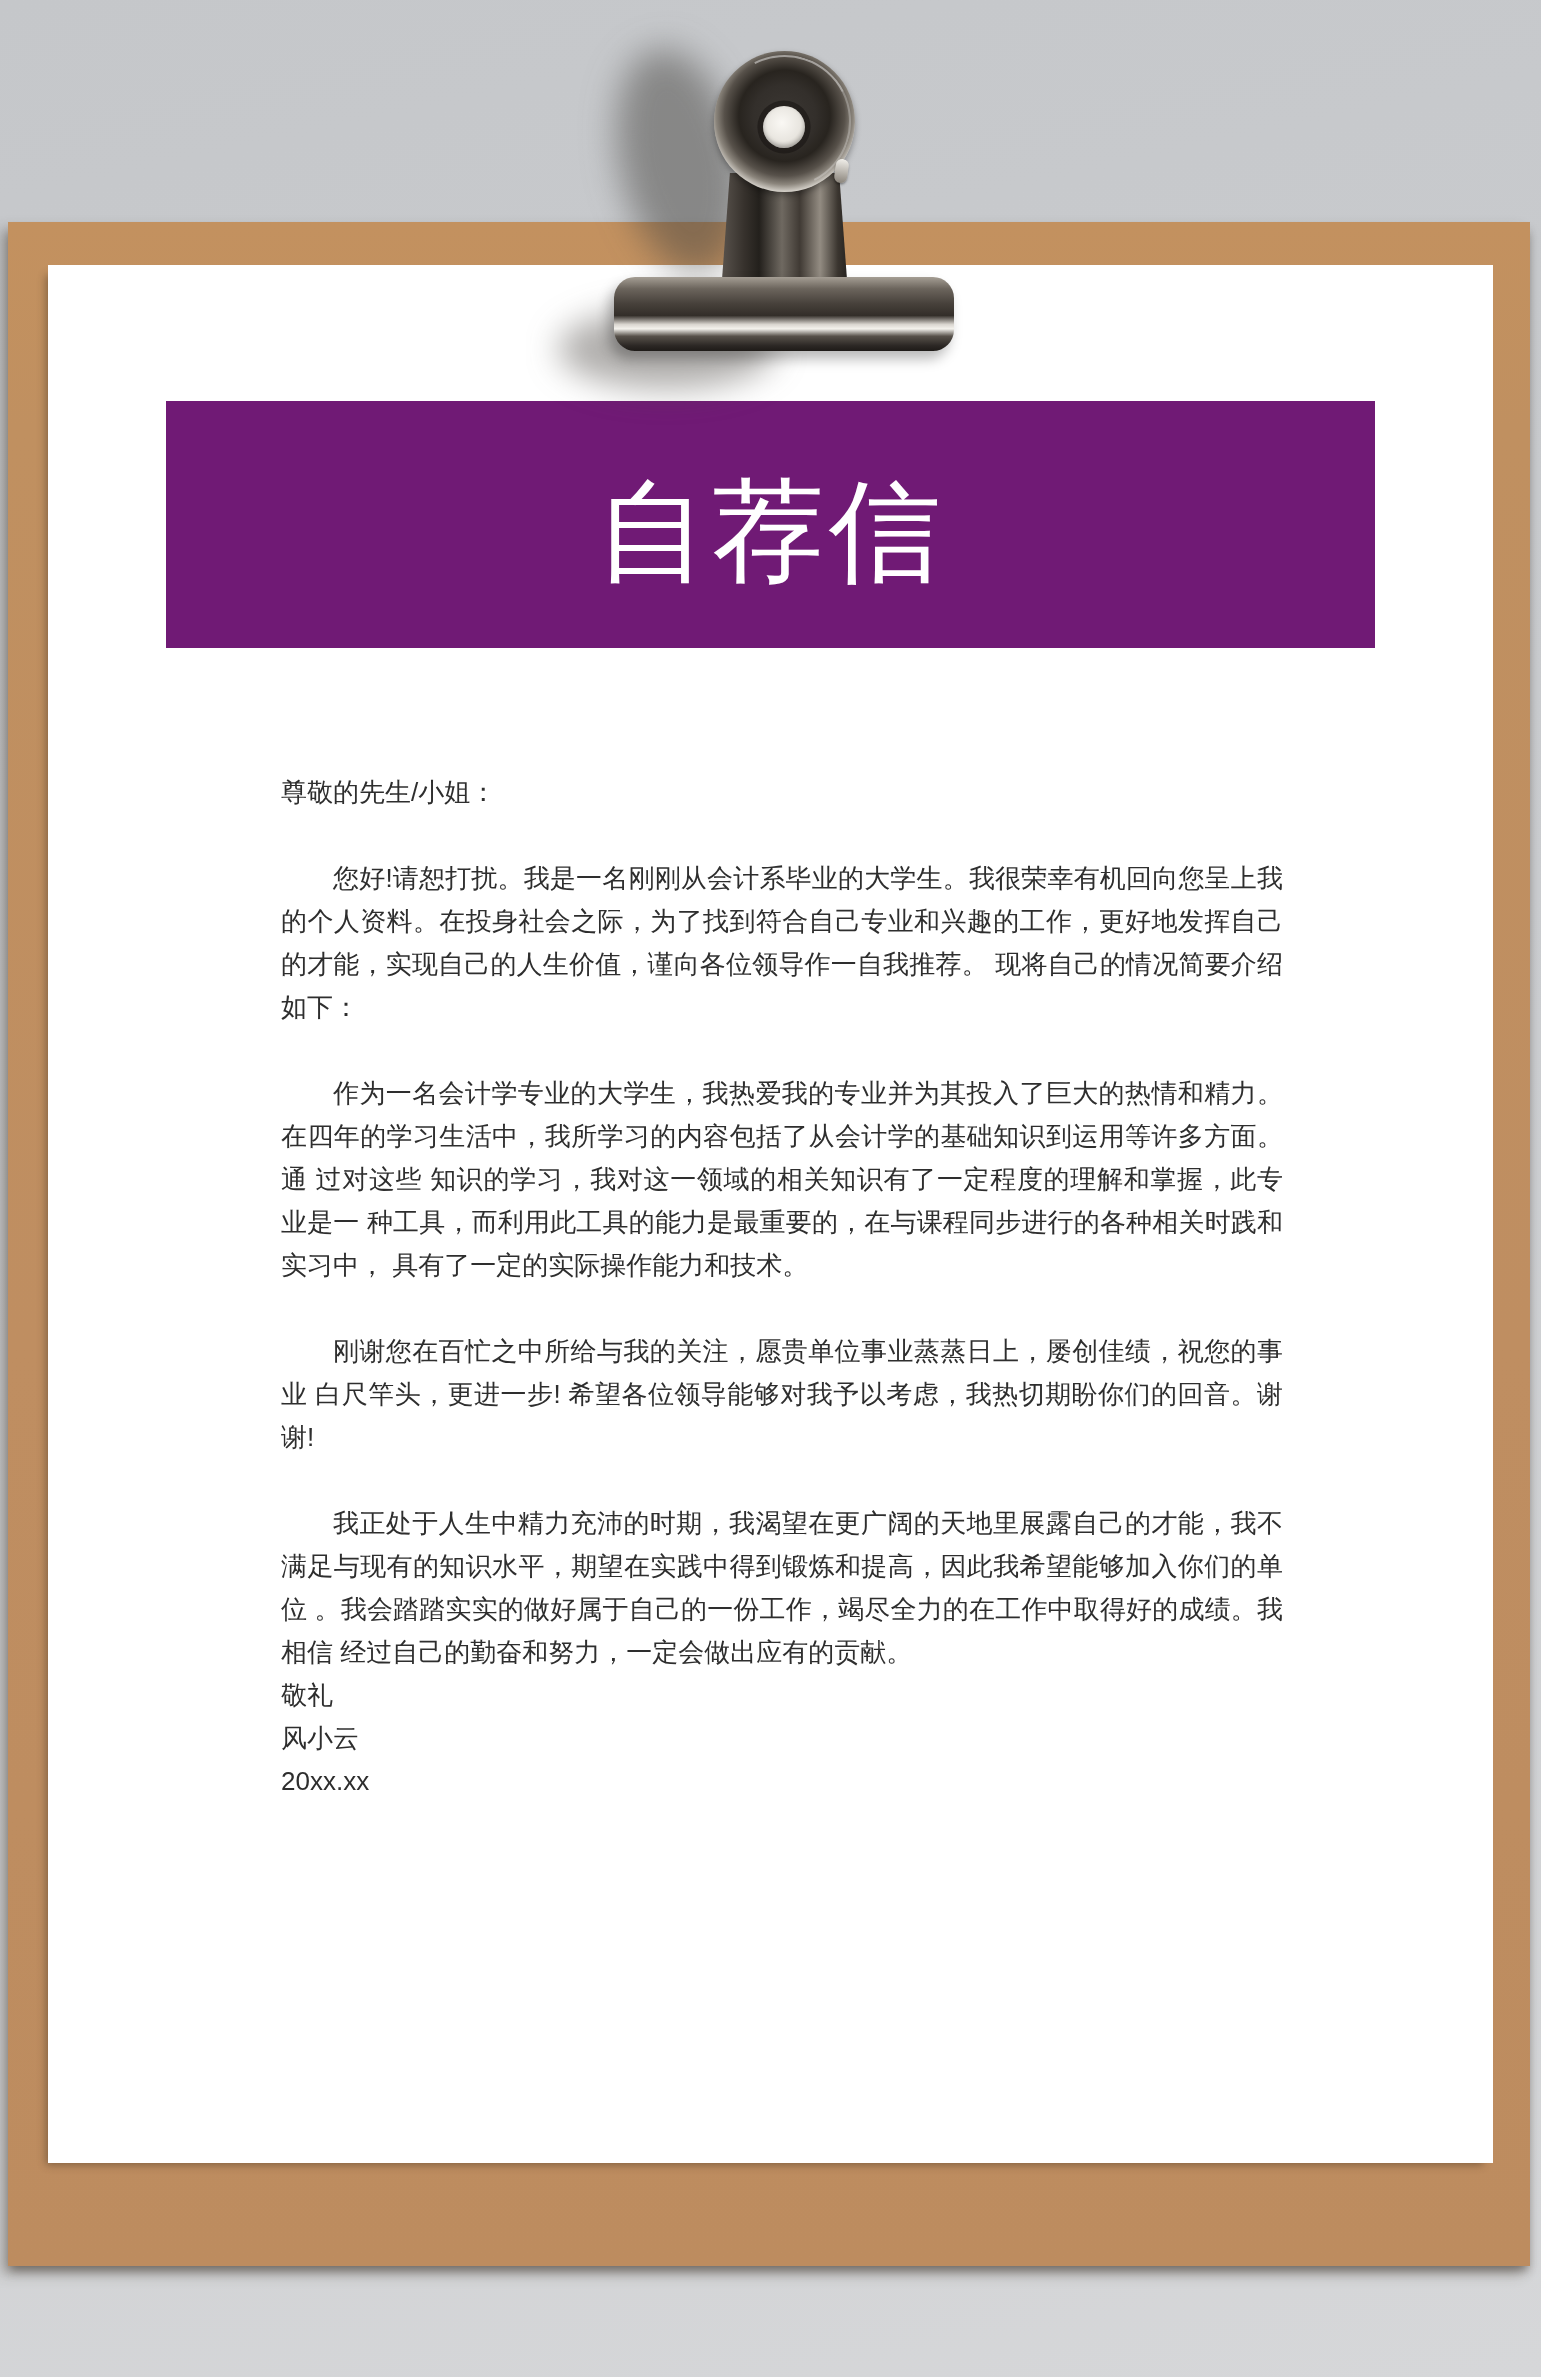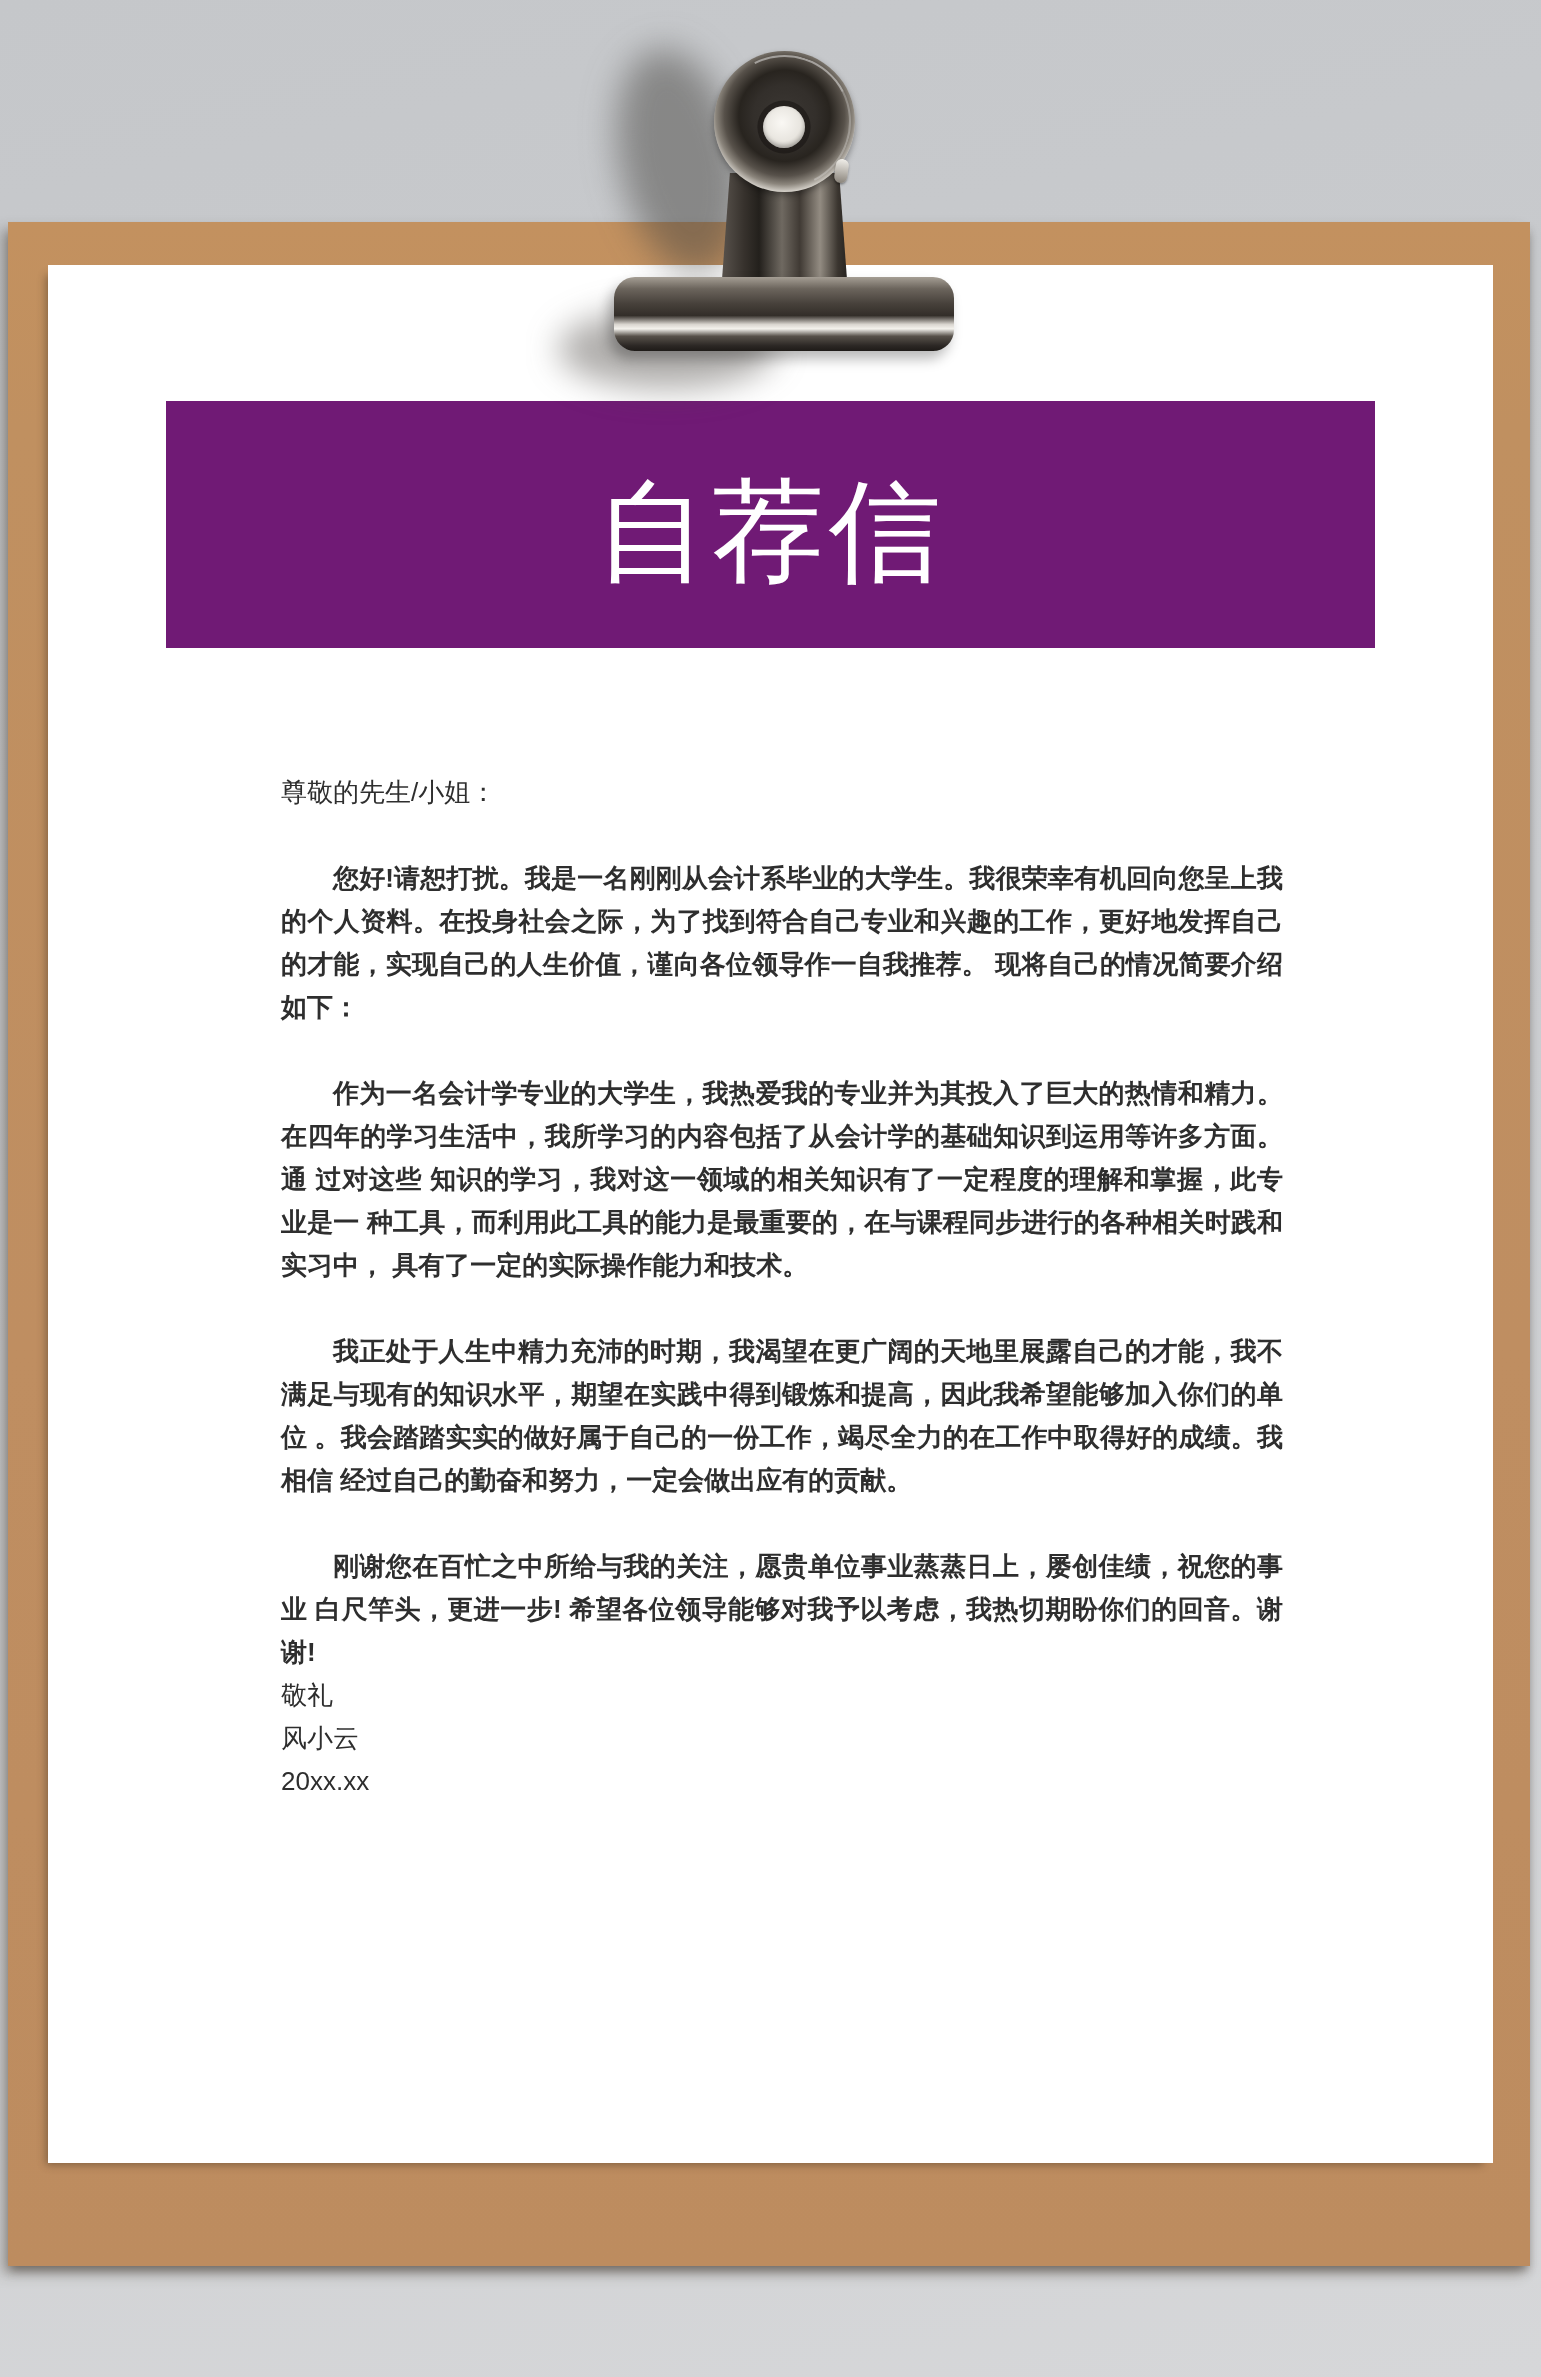--- a/index.html
+++ b/index.html
@@ -32,21 +32,21 @@
     font-size:112px;line-height:1;letter-spacing:.04em;
     padding-top:14.4px;font-weight:400;
   }
   
   .letter{
     position:absolute;left:233px;top:506px;width:1002px;
     font-size:26px;line-height:43px;text-align:justify;
   }
   .letter p{margin:0;}
   .letter p.gap{margin-top:43px;}
-  .letter p.indent{text-indent:2em;font-weight:bold;}
+  .letter p.indent{text-indent:2em;}
   .letter p.right{}
   
   .clip-shadow-ring{
     position:absolute;left:620px;top:47px;width:120px;height:229px;border-radius:50%;
     background:rgba(72,69,66,.5);filter:blur(17.7px);transform:rotate(-12deg);
   }
   .clip-shadow-bar{
     position:absolute;left:558px;top:309px;width:217px;height:80px;border-radius:50%;
     background:rgba(80,75,70,.45);filter:blur(16px);
   }
@@ -97,22 +97,22 @@
   <div class="paper">
 
     <div class="banner" style="background: #701a75;">
       <span class="banner-title" style="color: rgb(255, 255, 255);">自荐信</span>
     </div>
 
     <div class="letter" style="color: rgb(46, 46, 46);">
       <p>尊敬的先生/小姐：</p>
       <p class="gap indent">您好!请恕打扰。我是一名刚刚从会计系毕业的大学生。我很荣幸有机回向您呈上我的个人资料。在投身社会之际，为了找到符合自己专业和兴趣的工作，更好地发挥自己的才能，实现自己的人生价值，谨向各位领导作一自我推荐。 现将自己的情况简要介绍如下：</p>
       <p class="gap indent">作为一名会计学专业的大学生，我热爱我的专业并为其投入了巨大的热情和精力。在四年的学习生活中，我所学习的内容包括了从会计学的基础知识到运用等许多方面。通 过对这些 知识的学习，我对这一领域的相关知识有了一定程度的理解和掌握，此专业是一 种工具，而利用此工具的能力是最重要的，在与课程同步进行的各种相关时践和实习中， 具有了一定的实际操作能力和技术。</p>
+      <p class="gap indent">刚谢您在百忙之中所给与我的关注，愿贵单位事业蒸蒸日上，屡创佳绩，祝您的事业 白尺竿头，更进一步! 希望各位领导能够对我予以考虑，我热切期盼你们的回音。谢谢!</p>
       <p class="gap indent">我正处于人生中精力充沛的时期，我渴望在更广阔的天地里展露自己的才能，我不满足与现有的知识水平，期望在实践中得到锻炼和提高，因此我希望能够加入你们的单位 。我会踏踏实实的做好属于自己的一份工作，竭尽全力的在工作中取得好的成绩。我相信 经过自己的勤奋和努力，一定会做出应有的贡献。</p>
-      <p class="gap indent">刚谢您在百忙之中所给与我的关注，愿贵单位事业蒸蒸日上，屡创佳绩，祝您的事业 白尺竿头，更进一步! 希望各位领导能够对我予以考虑，我热切期盼你们的回音。谢谢!</p>
       <p>敬礼</p>
       <p class="right">风小云</p>
       <p class="right">20xx.xx</p>
     </div>
 
   </div>
 
   <div>
     <div class="clip-shadow-ring"></div>
     <div class="clip-shadow-bar"></div>

